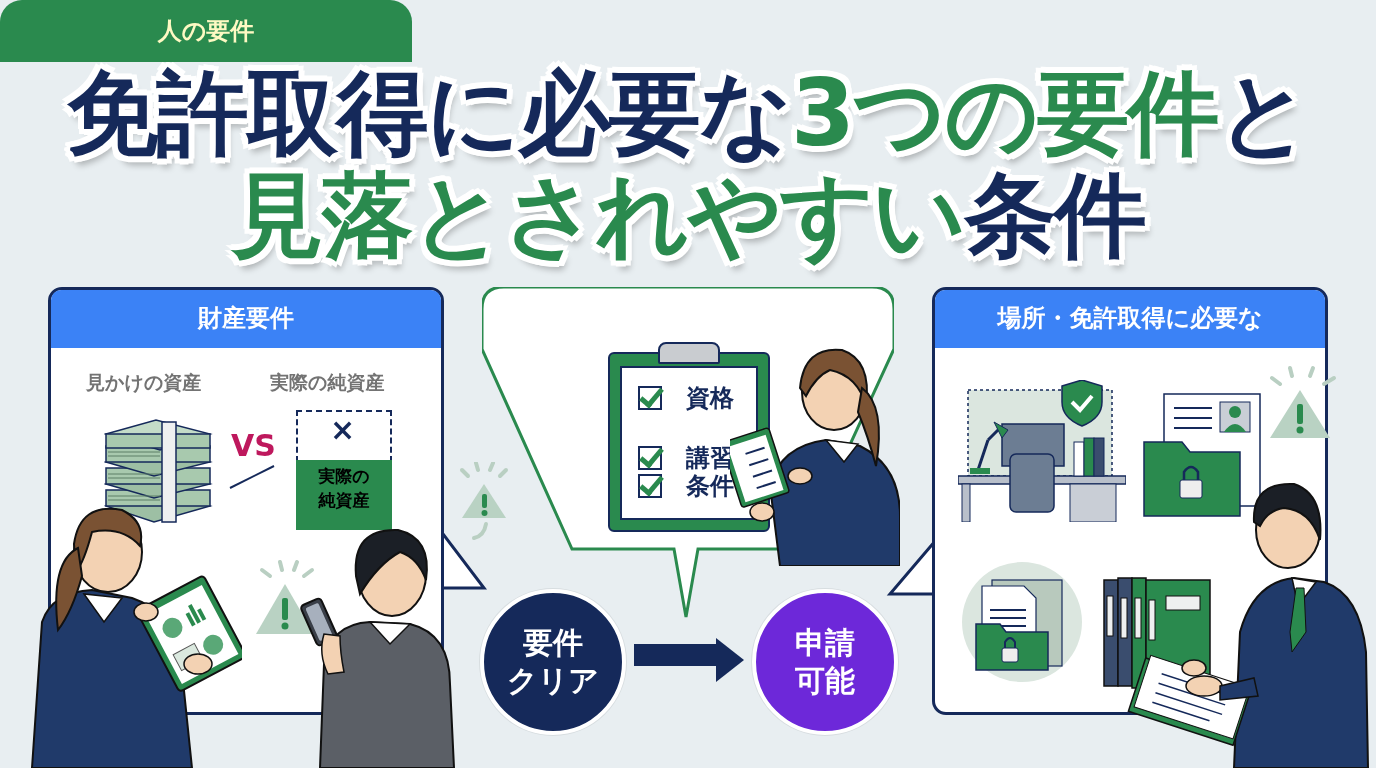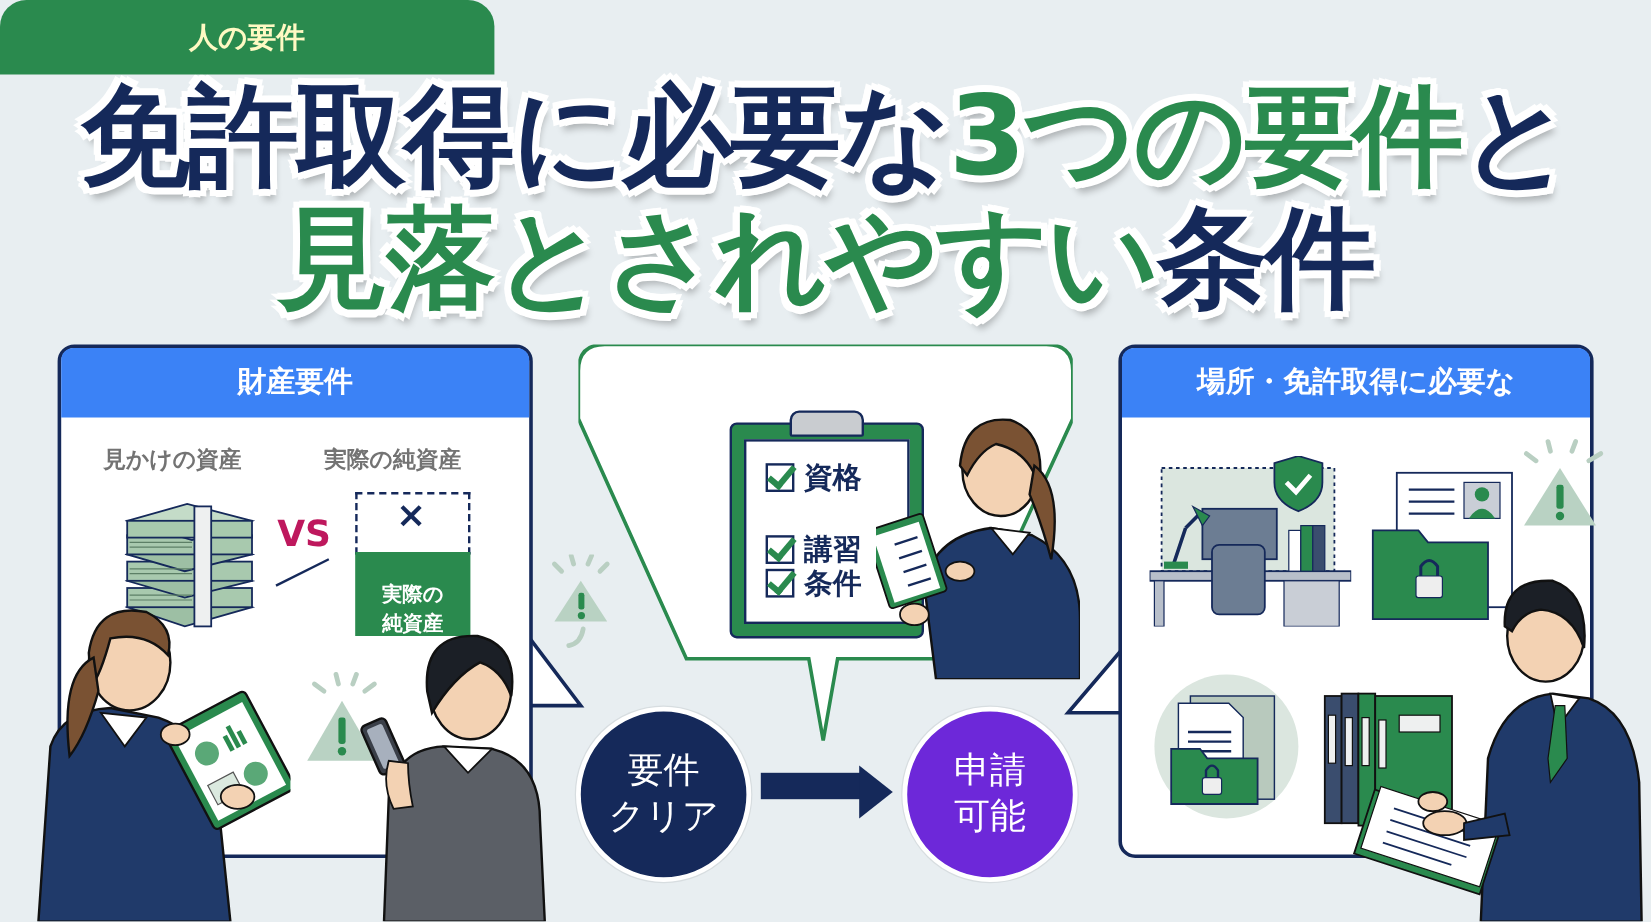--- a/index.html
+++ b/index.html
@@ -39,47 +39,47 @@
   #p2head {
     position: absolute; left: 0; top: 0; width: 412px; height: 62px;
     background: #2a8a4e; border-radius: 22px 22px 0 0; color: #fef9c3;
     font-weight: bold; font-size: 24px; text-align: center; line-height: 62px;
   }
 
   .sub-label { position: absolute; font-weight: bold; font-size: 19px; color: #737373; }
   .vs { position: absolute; font-weight: bold; font-size: 30px; color: #be185d; }
   .dashbox { position: absolute; border: 2px dashed #15295a; }
   .netasset {
-    position: absolute; background: #2a8a4e; color: #ffffff; font-weight: bold;
-    font-size: 17px; text-align: center; line-height: 24px; padding-top: 24px;
+    position: absolute; background: #2a8a4e; color: #000000; font-weight: bold;
+    font-size: 17px; text-align: center; line-height: 24px; padding-top: 4px;
   }
   .xmark { position: absolute; font-size: 30px; color: #15295a; font-weight: bold; }
 
   .clip {
     position: absolute; left: 608px; top: 352px; width: 162px; height: 180px;
     background: #2a8a4e; border: 2px solid #15295a; border-radius: 6px;
   }
   .clip-inner {
     position: absolute; left: 10px; top: 12px; right: 10px; bottom: 10px;
     background: #fff; border: 2px solid #15295a;
   }
   .clip-top {
     position: absolute; left: 48px; top: -12px; width: 62px; height: 22px;
     background: #c9ccd0; border: 2px solid #15295a; border-radius: 8px 8px 2px 2px;
   }
-  .check-row { position: absolute; left: 28px; font-weight: bold; font-size: 24px; color: #15295a; display: flex; align-items: center; gap: 8px; }
+  .check-row { position: absolute; left: 28px; font-weight: bold; font-size: 24px; color: #15295a; display: flex; align-items: center; gap: 24px; }
   .chk { width: 24px; height: 24px; border: 2px solid #15295a; position: relative; }
   .chk::after {
     content: ""; position: absolute; left: 5px; top: -4px; width: 8px; height: 18px;
     border-right: 5px solid #2a8a4e; border-bottom: 5px solid #2a8a4e; transform: rotate(40deg);
   }
 
   .circle {
     position: absolute; width: 146px; height: 146px; border-radius: 50%;
-    border: 4px solid #fff; color: #fff; font-weight: normal; font-size: 30px;
+    border: 4px solid #fff; color: #fff; font-weight: bold; font-size: 30px;
     display: flex; flex-direction: column; align-items: center; justify-content: center; line-height: 38px;
     box-shadow: 0 0 0 1px #d7dde0;
   }
   #c1 { left: 480px; top: 589px; background: #15295a; }
   #c2 { left: 752px; top: 589px; background: #6d28d9; }
   .arrow { position: absolute; left: 634px; top: 644px; width: 84px; height: 22px; background: #15295a; }
   .arrowhead {
     position: absolute; left: 716px; top: 638px; width: 0; height: 0;
     border-top: 22px solid transparent; border-bottom: 22px solid transparent; border-left: 28px solid #15295a;
   }

